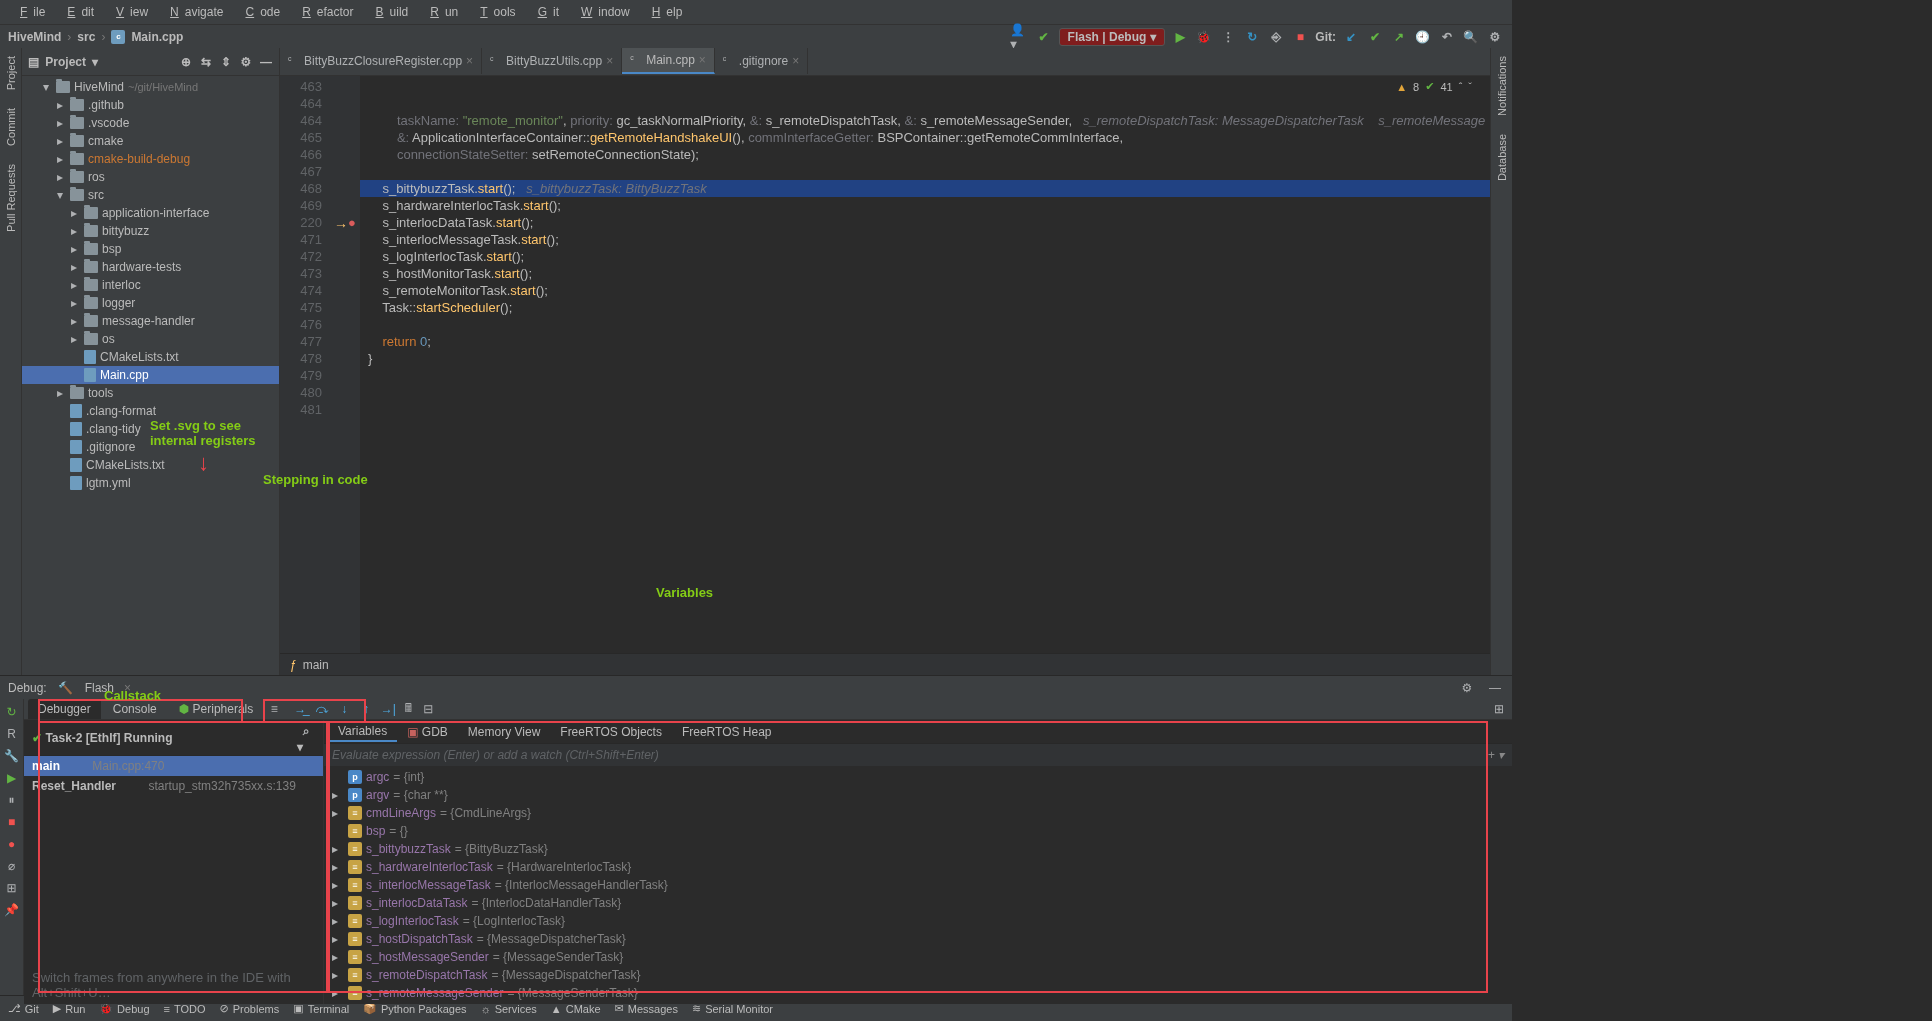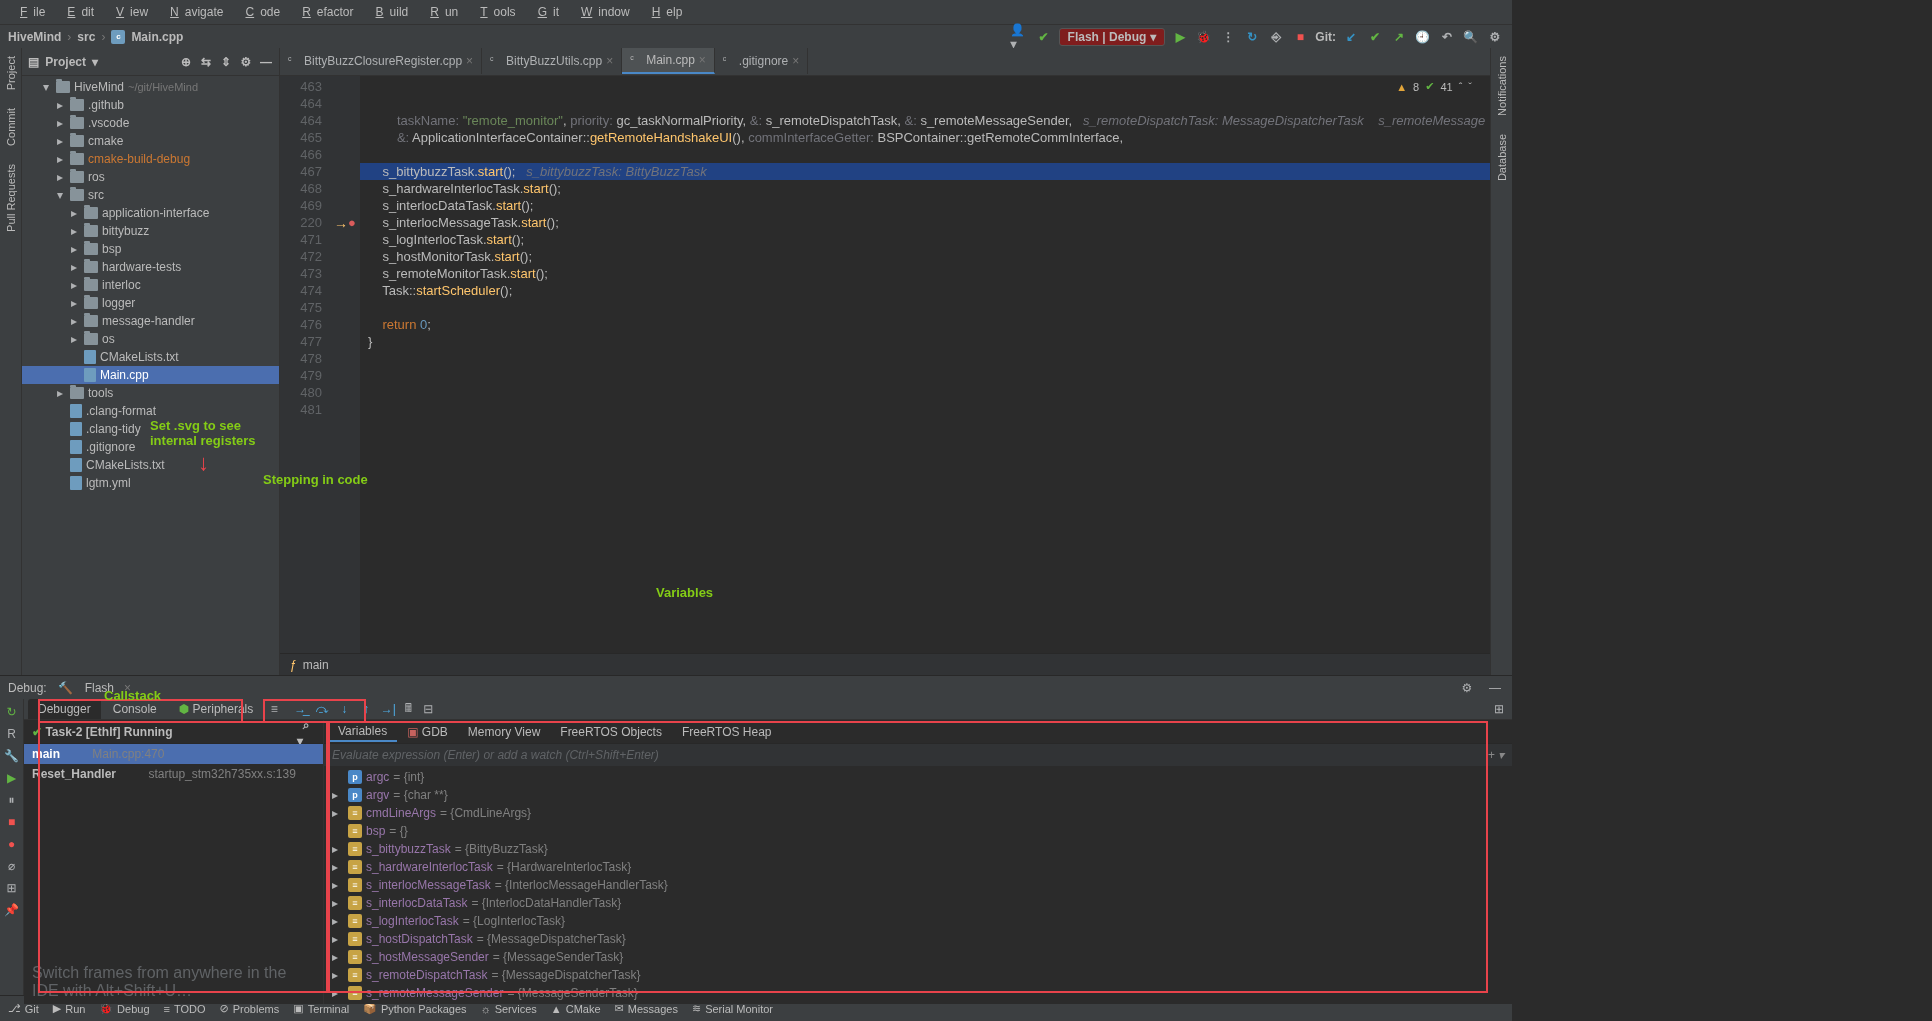--- a/index.html
+++ b/index.html
@@ -69,25 +69,25 @@
 .dbgbtn.grn { color:#62b543; }
 .dbgbtn.red { color:#f0524f; }
 .dbgbtn.gray { color:#afb1b3; }
 .debug-main { flex:1; display:flex; flex-direction:column; }
 .debug-tabs { height:26px; display:flex; align-items:center; padding:0 4px; gap:2px; border-bottom:1px solid #323232; }
 .dtab { padding:3px 10px; cursor:pointer; border-radius:3px 3px 0 0; }
 .dtab.active { background:#2b2b2b; }
 .step-btns { display:flex; gap:4px; margin-left:6px; }
 .debug-content { flex:1; display:flex; }
 .callstack-panel { width:300px; border-right:1px solid #323232; display:flex; flex-direction:column; background:#2b2b2b; }
-.cs-head { height:24px; display:flex; align-items:center; padding:0 8px; font-weight:bold; justify-content:space-between; border-bottom:1px solid #282828; }
+.cs-head { height:36px; display:flex; align-items:center; padding:0 8px; font-weight:bold; justify-content:space-between; border-bottom:1px solid #282828; }
 .cs-item { padding:3px 8px; cursor:pointer; }
 .cs-item.sel { background:#4b6eaf; color:#fff; }
 .cs-item .loc { color:#808080;margin-left:29px; }
-.cs-hint { color:#606366; font-size:16px; padding:4px 8px; margin-top:auto; }
+.cs-hint { color:#606366; font-size:13px; padding:4px 8px; margin-top:auto; }
 .vars-panel { flex:1; background:#2b2b2b; display:flex; flex-direction:column; }
 .var-tabs { height:24px; display:flex; align-items:center; padding:0 4px; border-bottom:1px solid #282828; }
 .vtab { padding:2px 10px; cursor:pointer; }
 .vtab.active { border-bottom:2px solid #4a88c7; }
 .var-input { height:22px; background:#313335; color:#606366; padding:0 8px; display:flex; align-items:center; font-style:italic; font-family:monospace; }
 .vars-list { flex:1; overflow-y:auto; padding:2px 0; }
 .var-row { display:flex; align-items:center; height:18px; padding-left:8px; gap:4px; }
 .var-row .exp { width:12px; color:#afb1b3; }
 .var-ico { width:14px; height:14px; background:#914c9c; border-radius:2px; display:flex; align-items:center; justify-content:center; color:#fff; font-size:9px; font-weight:bold; }
 .var-ico.g { background:#c7a345; }
@@ -364,20 +364,21 @@
           <div></div>
           <div></div>
           <div></div>
           <div></div>
         </div>
       <div class="code-lines">
           <div></div>
           <div></div>
           <div>        <span class="a-label">taskName:</span> <span class="str">"remote_monitor"</span>, <span class="a-label">priority:</span> gc_taskNormalPriority, <span class="a-label">&amp;:</span> s_remoteDispatchTask, <span class="a-label">&amp;:</span> s_remoteMessageSender,   <span class="param">s_remoteDispatchTask: MessageDispatcherTask    s_remoteMessage</span></div>
           <div>        <span class="a-label">&amp;:</span> ApplicationInterfaceContainer::<span class="fn">getRemoteHandshakeUI</span>(), <span class="a-label">commInterfaceGetter:</span> BSPContainer::getRemoteCommInterface,</div>
+          <div>        <span class="a-label">connectionStateSetter:</span> setRemoteConnectionState);</div>
           <div></div>
           <div class="cur">    s_bittybuzzTask.<span class="fn">start</span>();   <span class="param">s_bittybuzzTask: BittyBuzzTask</span></div>
           <div>    s_hardwareInterlocTask.<span class="fn">start</span>();</div>
           <div>    s_interlocDataTask.<span class="fn">start</span>();</div>
           <div>    s_interlocMessageTask.<span class="fn">start</span>();</div>
           <div>    s_logInterlocTask.<span class="fn">start</span>();</div>
           <div>    s_hostMonitorTask.<span class="fn">start</span>();</div>
           <div>    s_remoteMonitorTask.<span class="fn">start</span>();</div>
           <div>    Task::<span class="fn">startScheduler</span>();</div>
           <div></div>

